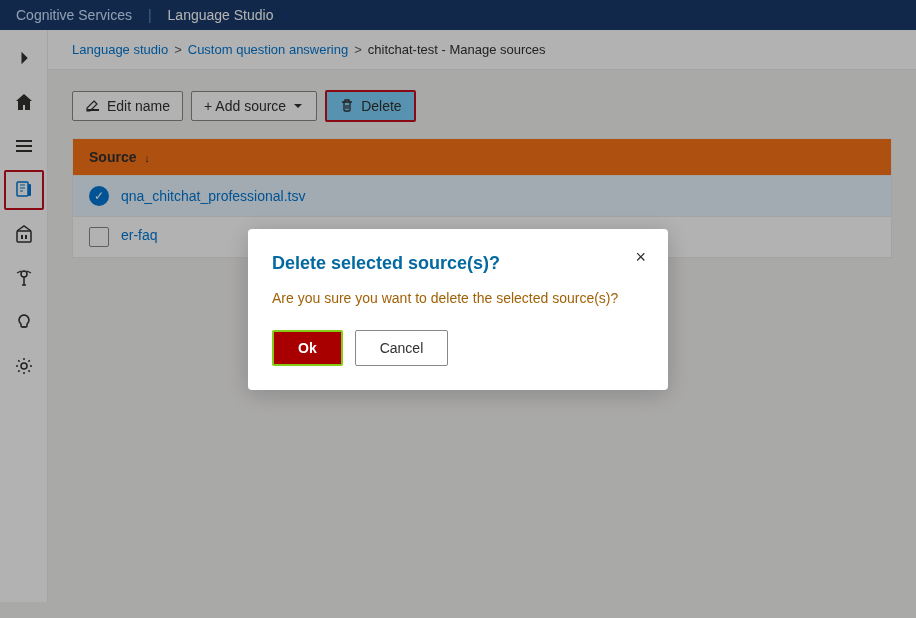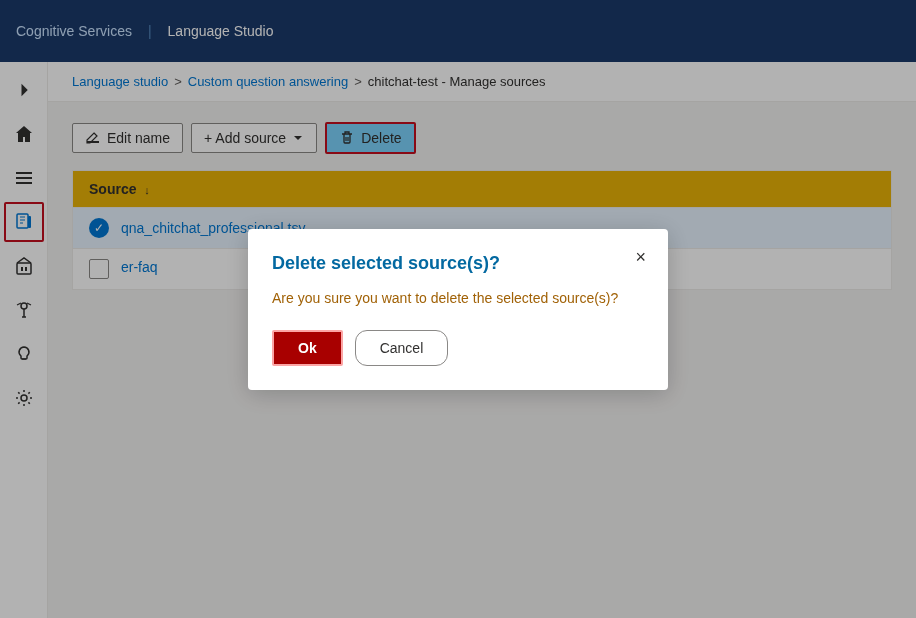--- a/index.html
+++ b/index.html
@@ -1,21 +1,21 @@
 <!DOCTYPE html>
 <html><head>
   <meta charset="utf-8">
   <style>
     * { box-sizing: border-box; margin: 0; padding: 0; }
     body { font-family: 'Segoe UI', Arial, sans-serif; font-size: 14px; background: #f3f2f1; width: 916px; height: 618px; overflow: hidden; }
 
     
     .top-nav {
       background: #1a3a6b;
-      height: 62px;
+      height: 30px;
       display: flex;
       align-items: center;
       padding: 0 16px;
       gap: 12px;
       color: white;
     }
     .top-nav-title {
       font-size: 14px;
       color: #cce4ff;
       font-weight: 400;
@@ -134,21 +134,21 @@
       background: white;
       border: 1px solid #edebe9;
     }
     .table-header {
       display: flex;
       align-items: center;
       padding: 10px 16px;
       border-bottom: 1px solid #edebe9;
       font-weight: 600;
       color: #323130;
-      background: #eab308;
+      background: #f97316;
     }
     .table-row {
       display: flex;
       align-items: center;
       padding: 10px 16px;
       border-bottom: 1px solid #edebe9;
       background: #e8f4ff;
     }
     .table-row-secondary {
       display: flex;
@@ -226,32 +226,32 @@
     }
     .dialog-actions {
       display: flex;
       gap: 12px;
       justify-content: flex-start;
     }
     .btn-ok {
       padding: 8px 24px;
       background: #a80000;
       color: white;
-      border: 2px solid #fca5a5;
+      border: 2px solid #84cc16;
       border-radius: 2px;
       cursor: pointer;
       font-size: 14px;
       font-weight: 600;
     }
     .btn-cancel {
       padding: 8px 24px;
       background: white;
       color: #323130;
       border: 1px solid #8a8886;
-      border-radius: 12px;
+      border-radius: 2px;
       cursor: pointer;
       font-size: 14px;
     }
 
     
     .sort-arrow { font-size: 11px; margin-left: 4px; }
   </style>
 </head>
 <body>
 

